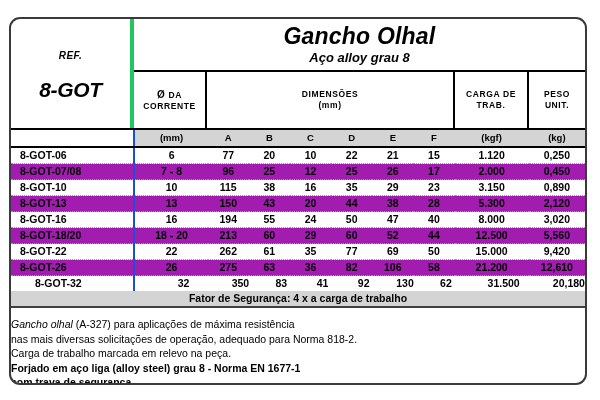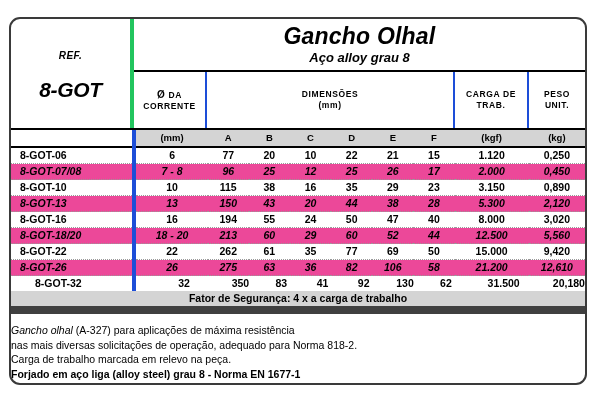--- a/index.html
+++ b/index.html
@@ -101,21 +101,21 @@
     box-sizing: border-box;
     display: flex;
     flex-direction: column;
     align-items: center;
     justify-content: center;
     font-size: 8.5px;
     font-weight: bold;
     letter-spacing: .6px;
     text-align: center;
     line-height: 1.35;
-    border-right: 2px solid #1d4ed8;
+    border-right: 2px solid #000000;
   }
   .grouphdr > div:last-child { border-right: none; }
 
   .gh-corrente { width: 73px; flex: 0 0 73px; }
   .gh-dim      { flex: 1 1 auto; }
   .gh-carga    { width: 74px; flex: 0 0 74px; }
   .gh-peso     { width: 56px; flex: 0 0 56px; }
 
   .ohm { font-size: 10px; }
 
@@ -147,35 +147,35 @@
     font-size: 9.5px;
     border-bottom: 2px solid #000;
     height: 16px;
     line-height: 16px;
   }
   tr.units td.u-ref { background: #ffffff; }
 
   tr.datarow td {
     border-bottom: 1px dotted #9a9a9a;
   }
-  tr.datarow.shaded td { background: #ec4899; font-style: italic; }
+  tr.datarow.shaded td { background: #a21caf; }
   tr.datarow td.cell-ref {
     text-align: left;
     padding-left: 9px;
     font-size: 10.5px;
   }
   tr.datarow:last-of-type td { border-bottom: none; padding-left: 24px; }
 
-  td.sep-ref   { border-right: 4px solid #1d4ed8; }
+  td.sep-ref   { border-right: 2px solid #1d4ed8; }
 
   tr.lastdata td { border-bottom: 2px solid #000; }
 
   .safety {
     background: #d4d4d4;
-    border-bottom: 8px solid #404040;
+    border-bottom: 2px solid #404040;
     text-align: center;
     font-size: 10.5px;
     height: 17px;
     line-height: 17px;
   }
 
   
   .footer {
     text-align: left;
     padding-top: 9px;

